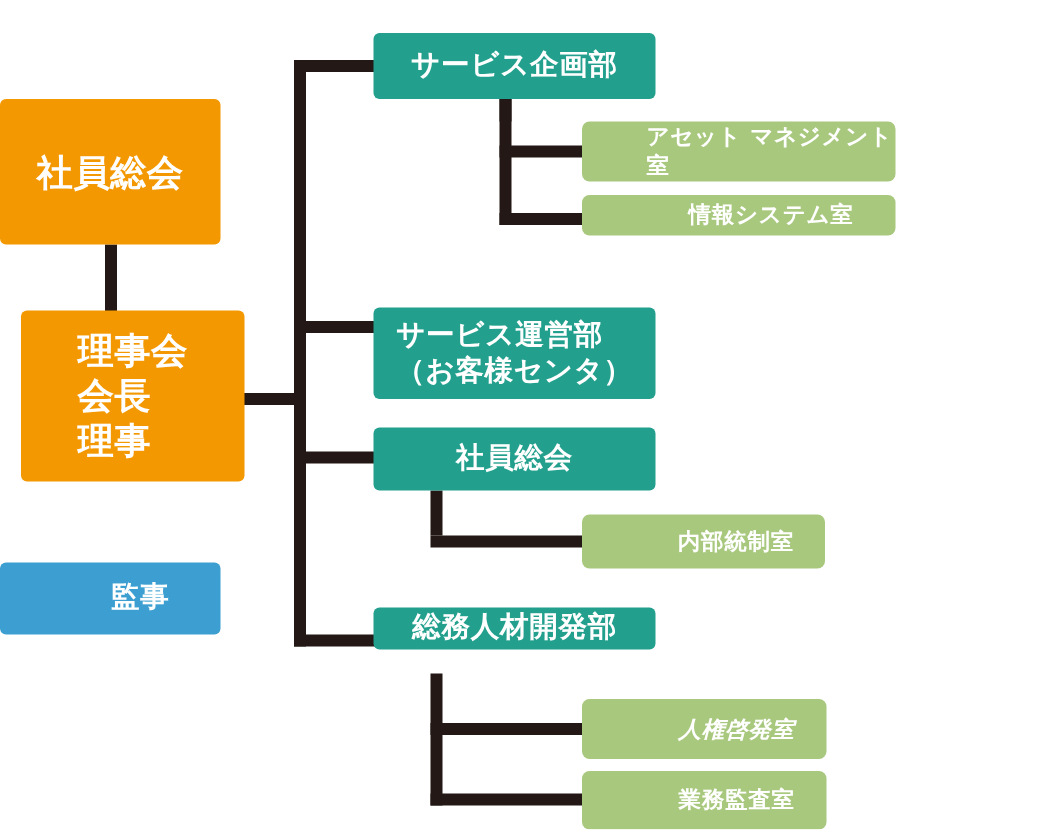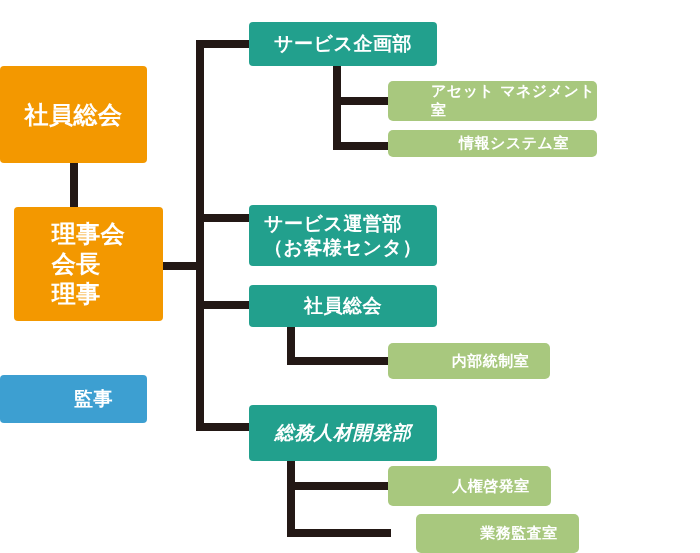--- a/index.html
+++ b/index.html
@@ -104,19 +104,19 @@
 
   <div class="node level-office" style="left:388px; top:130px; width:209px; height:27px;">情報システム室</div>
 
   <div class="node level-dept" style="left:249px; top:205px; width:188px; height:61px;">サービス運営部
 （お客様センタ）</div>
 
   <div class="node level-dept" style="left:249px; top:285px; width:188px; height:42px;">社員総会</div>
 
   <div class="node level-office" style="left:388px; top:343px; width:162px; height:36px;">内部統制室</div>
 
-  <div class="node level-dept" style="left:249px; top:405px; width:188px; height:56px;font-style:italic;">総務人材開発部</div>
+  <div class="node level-dept" style="left:249px; top:405px; width:188px; height:28px;">総務人材開発部</div>
 
-  <div class="node level-office" style="left:388px; top:466px; width:163px; height:40px;">人権啓発室</div>
+  <div class="node level-office" style="left:388px; top:466px; width:163px; height:40px;font-style:italic;">人権啓発室</div>
 
-  <div class="node level-office" style="left:388px; top:514px; width:163px; height:39px;margin-left:28px;">業務監査室</div>
+  <div class="node level-office" style="left:388px; top:514px; width:163px; height:39px;">業務監査室</div>
 
 </div>
 
 </body></html>

